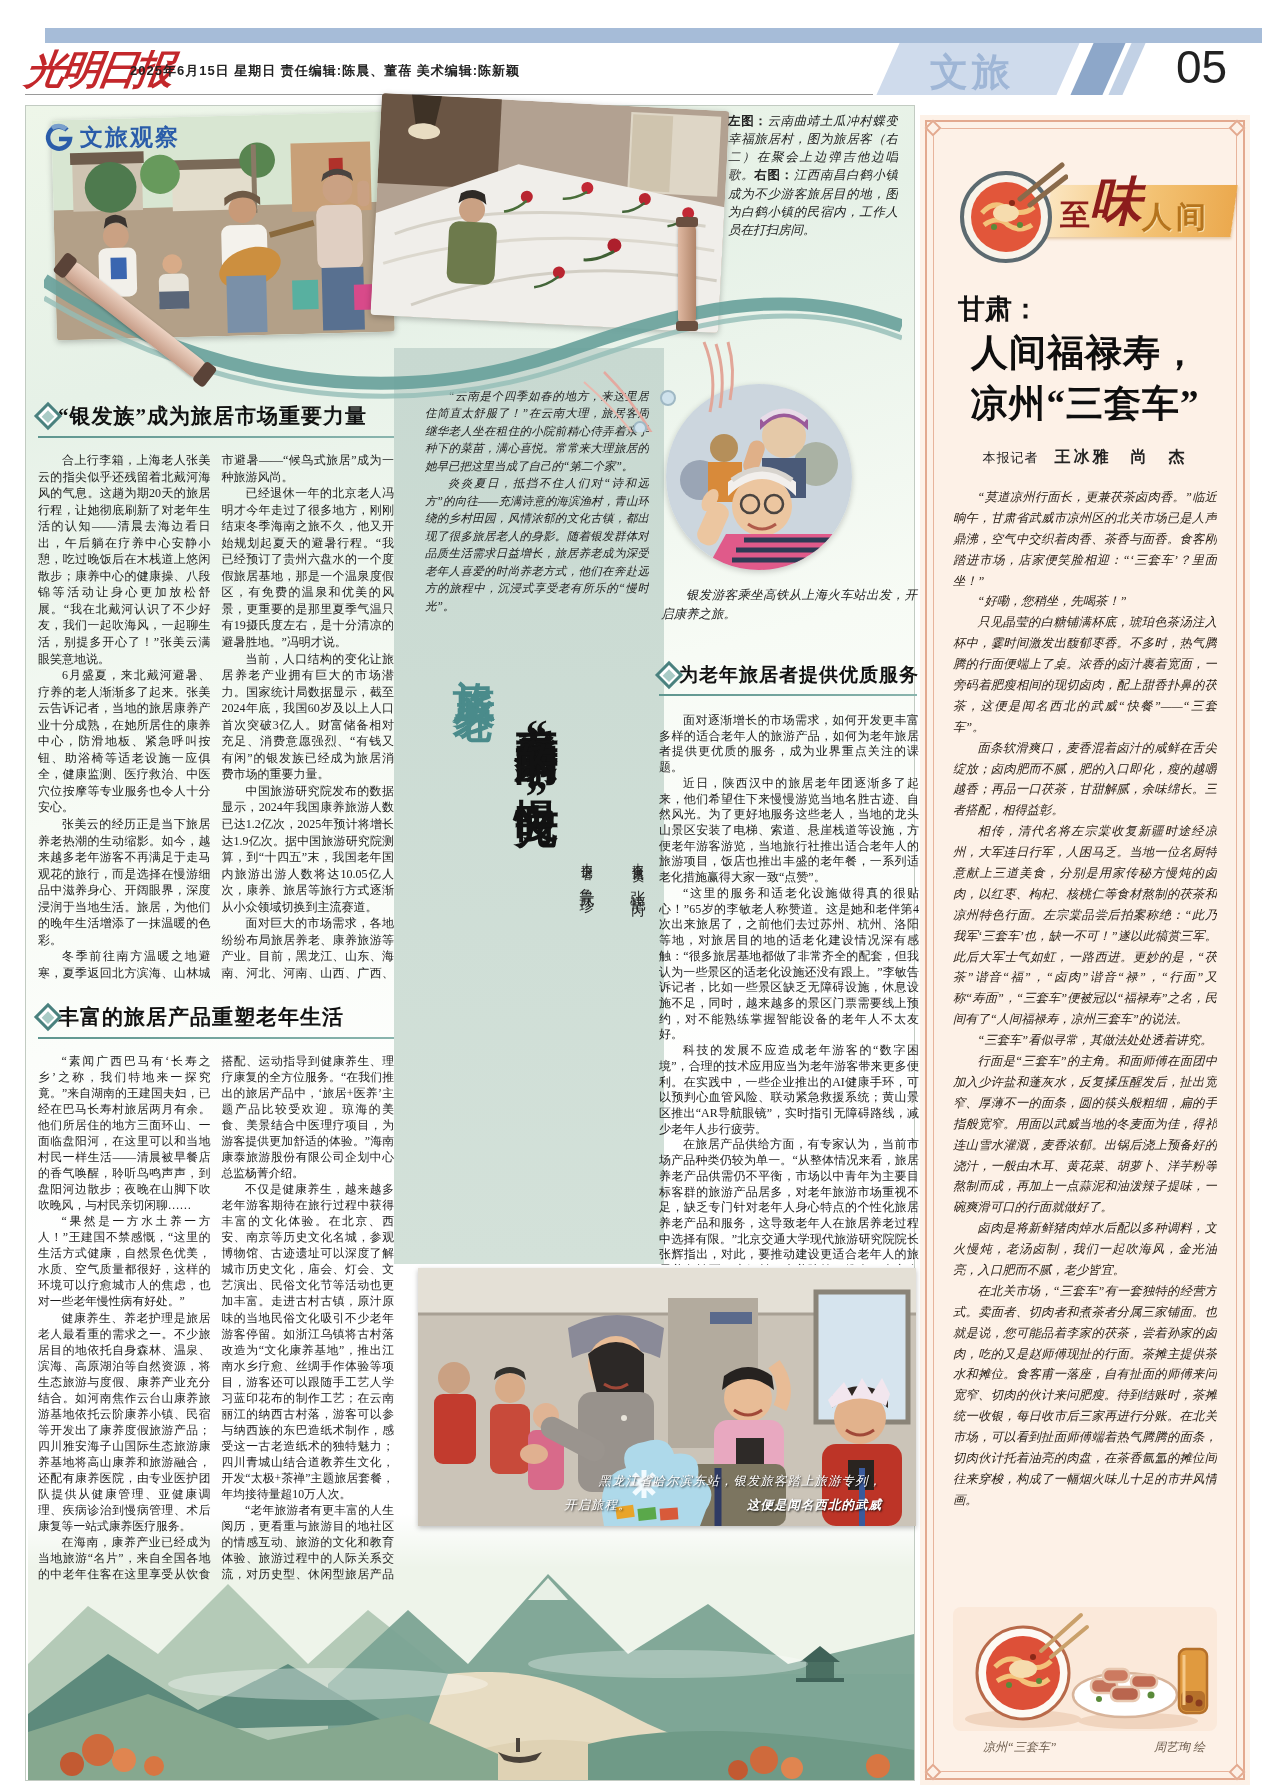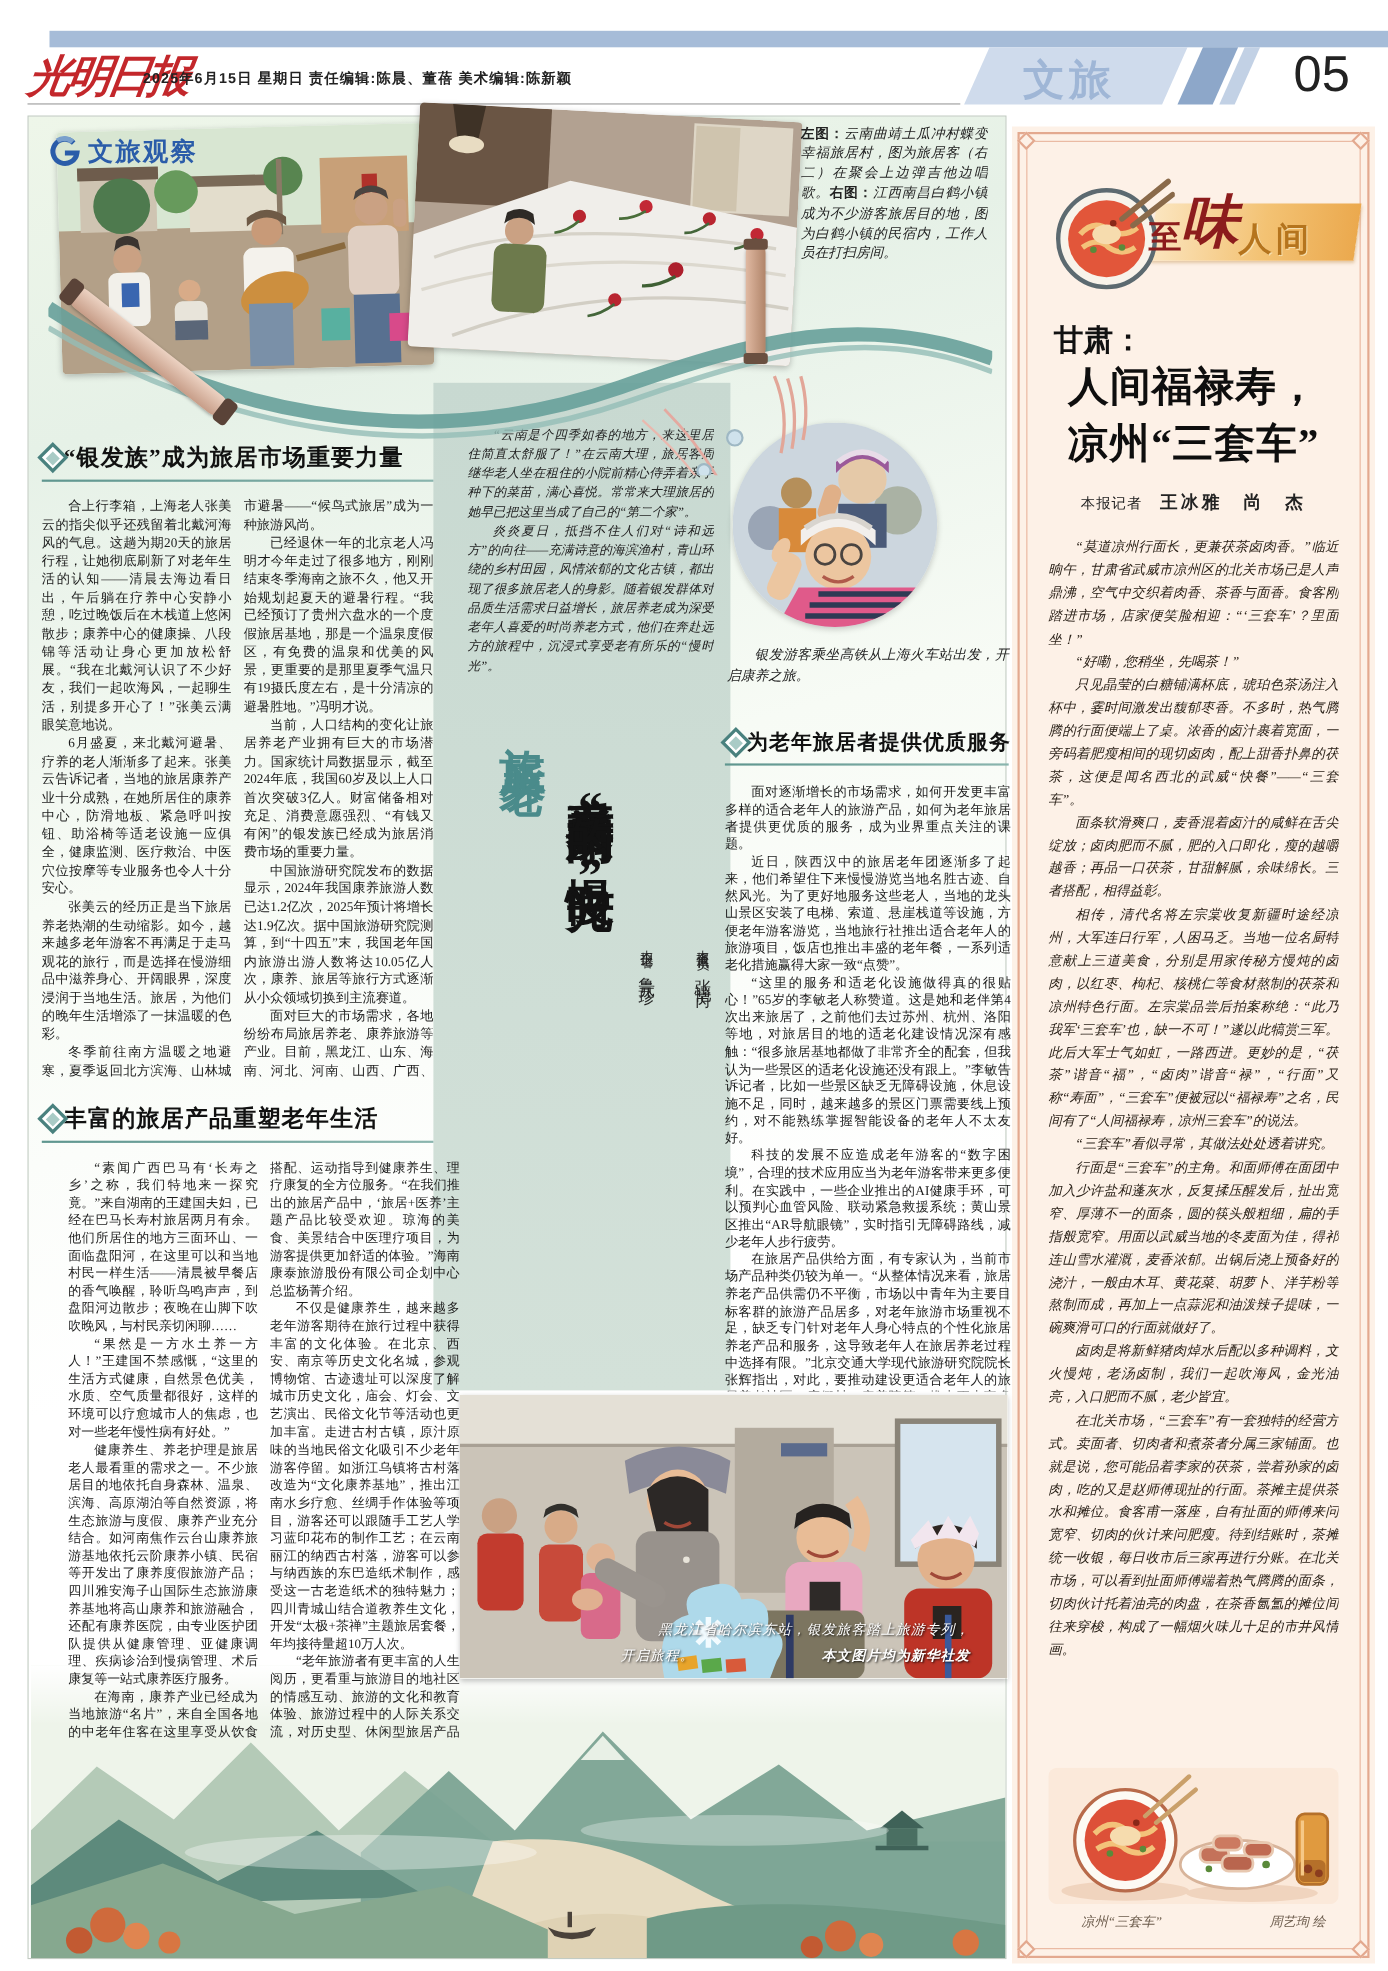--- a/index.html
+++ b/index.html
@@ -77,21 +77,21 @@
              display:flex; align-items:center; justify-content:center; flex:0 0 auto; }
   .diamond i { display:block; width:9px; height:9px; background:#a9cbc6; }
   .head-text { font-size:21px; font-weight:bold; color:#111; letter-spacing:1px; white-space:nowrap; }
   .head-rule { margin-top:6px; height:2px; background:linear-gradient(90deg,#5f968f,#8ab5ae); }
 
   #sec1-head { left:12px; top:296px; width:356px; }
   #sec1-body { position:absolute; left:12px; top:346px; width:356px; height:538px; z-index:2;
                column-count:2; column-gap:11px; font-size:12px; line-height:1.38; text-align:justify; overflow:hidden; }
   #sec2-head { left:12px; top:897px; width:356px; }
   #sec2-body { position:absolute; left:12px; top:947px; width:356px; height:540px; z-index:2;
-               column-count:2; column-gap:11px; font-size:11.8px; line-height:1.36; text-align:justify; overflow:hidden;margin-left:24px; }
+               column-count:2; column-gap:11px; font-size:11.8px; line-height:1.36; text-align:justify; overflow:hidden; }
   #sec3-head { left:633px; top:556px; width:258px; }
   #sec3-head .head-text { font-size:19px; }
   #sec3-body { position:absolute; left:633px; top:607px; width:260px; height:552px; z-index:2;
                font-size:12px; line-height:1.31; text-align:justify; overflow:hidden; }
   .body-text p { text-indent:2em; }
 
   
   #train-photo { position:absolute; left:392px; top:1162px; width:498px; height:258px; overflow:hidden; z-index:2;
                  box-shadow:0 2px 5px rgba(0,0,0,.25); }
   .pcap { position:absolute; color:#fff; font-size:12.5px; font-style:italic; letter-spacing:1px;
@@ -108,21 +108,21 @@
   .frame-outer { position:absolute; inset:5px; border:2px solid #e3a98f; pointer-events:none; }
   .frame-inner { position:absolute; inset:13px; border:1px solid #e8b49c; pointer-events:none; }
   .corner { position:absolute; width:12px; height:12px; border:2px solid #e3a98f; background:#fdf1e7;
             transform:rotate(45deg); z-index:2; }
   .c-tl { left:7px; top:7px; } .c-tr { right:7px; top:7px; } .c-bl { left:7px; bottom:7px; } .c-br { right:7px; bottom:7px; }
 
   #dish-logo { position:absolute; left:30px; top:40px; width:118px; height:118px; z-index:2; }
   #logo-band { position:absolute; left:128px; top:70px; width:186px; height:52px; z-index:1;
                background:linear-gradient(90deg,#fbe5bf,#f3c273 55%,#eba94e); transform:skewX(-8deg);
                box-shadow:1px 2px 3px rgba(180,120,40,.35); }
-  #logo-band-text { position:absolute; left:124px; top:52px; z-index:3; white-space:nowrap;font-family:Liberation Mono, monospace; }
+  #logo-band-text { position:absolute; left:140px; top:52px; z-index:3; white-space:nowrap;font-family:Liberation Mono, monospace; }
   #logo-band-text .z1 { font-size:30px; font-weight:bold; color:#8c1c1c; vertical-align:10px; }
   #logo-band-text .z2 { font-size:52px; font-weight:bold; color:#8c1c1c; font-style:italic; vertical-align:16px; }
   #logo-band-text .z3 { font-size:30px; font-weight:bold; color:#b5741d; letter-spacing:4px; vertical-align:8px;
                         text-shadow:1px 1px 0 #f6dfae; }
   #gourmet-kicker { position:absolute; left:38px; top:176px; font-size:27px; font-weight:bold; color:#111; z-index:2; }
   #gourmet-title { position:absolute; left:30px; top:212px; width:270px; text-align:center; z-index:2;
                    font-size:37px; font-weight:bold; color:#0e0e0e; line-height:1.38; letter-spacing:1px; }
   #gourmet-byline { position:absolute; left:0; top:332px; width:100%; text-align:center; z-index:2; color:#222; }
   #gourmet-byline .blabel { font-size:13px; letter-spacing:1px; }
   #gourmet-byline .bnames { font-size:16px; font-weight:bold; letter-spacing:3px; }
@@ -384,21 +384,21 @@
         <g>
           <path d="M186 258 q-10 -50 22 -58 q-8 -22 18 -26 q24 -8 30 12 q28 -4 24 24 q22 10 8 32 l-6 16 z" fill="#aed9ea"></path>
           <path d="M212 216 l28 0 M226 202 l0 28 M216 206 l20 20 M236 206 l-20 20" stroke="#f2fbff" stroke-width="5"></path>
           <rect x="198" y="238" width="18" height="12" fill="#e8a42a" transform="rotate(-8 207 244)"></rect>
           <rect x="220" y="240" width="18" height="12" fill="#5aa84a" transform="rotate(-6 229 246)"></rect>
           <rect x="242" y="240" width="18" height="12" fill="#d85a3a" transform="rotate(-4 251 246)"></rect>
         </g>
       </svg>
       <div class="pcap" id="train-cap-1">黑龙江省哈尔滨东站，银发旅客踏上旅游专列，</div>
       <div class="pcap" id="train-cap-2">开启旅程。</div>
-      <div class="pcap" id="train-credit">本文图片均为新华社发</div>
+      <div class="pcap" id="train-credit">这便是闻名西北的武威</div>
     </div>
 
     <svg id="landscape" viewBox="0 0 886 266" preserveAspectRatio="none">
       <defs>
         <linearGradient id="fade" x1="0" y1="0" x2="0" y2="1">
           <stop offset="0" stop-color="#ffffff" stop-opacity="1"></stop>
             <stop offset="1" stop-color="#ffffff" stop-opacity="0"></stop>
         </linearGradient>
       </defs>
       <rect width="886" height="266" fill="#eef4ea"></rect>

